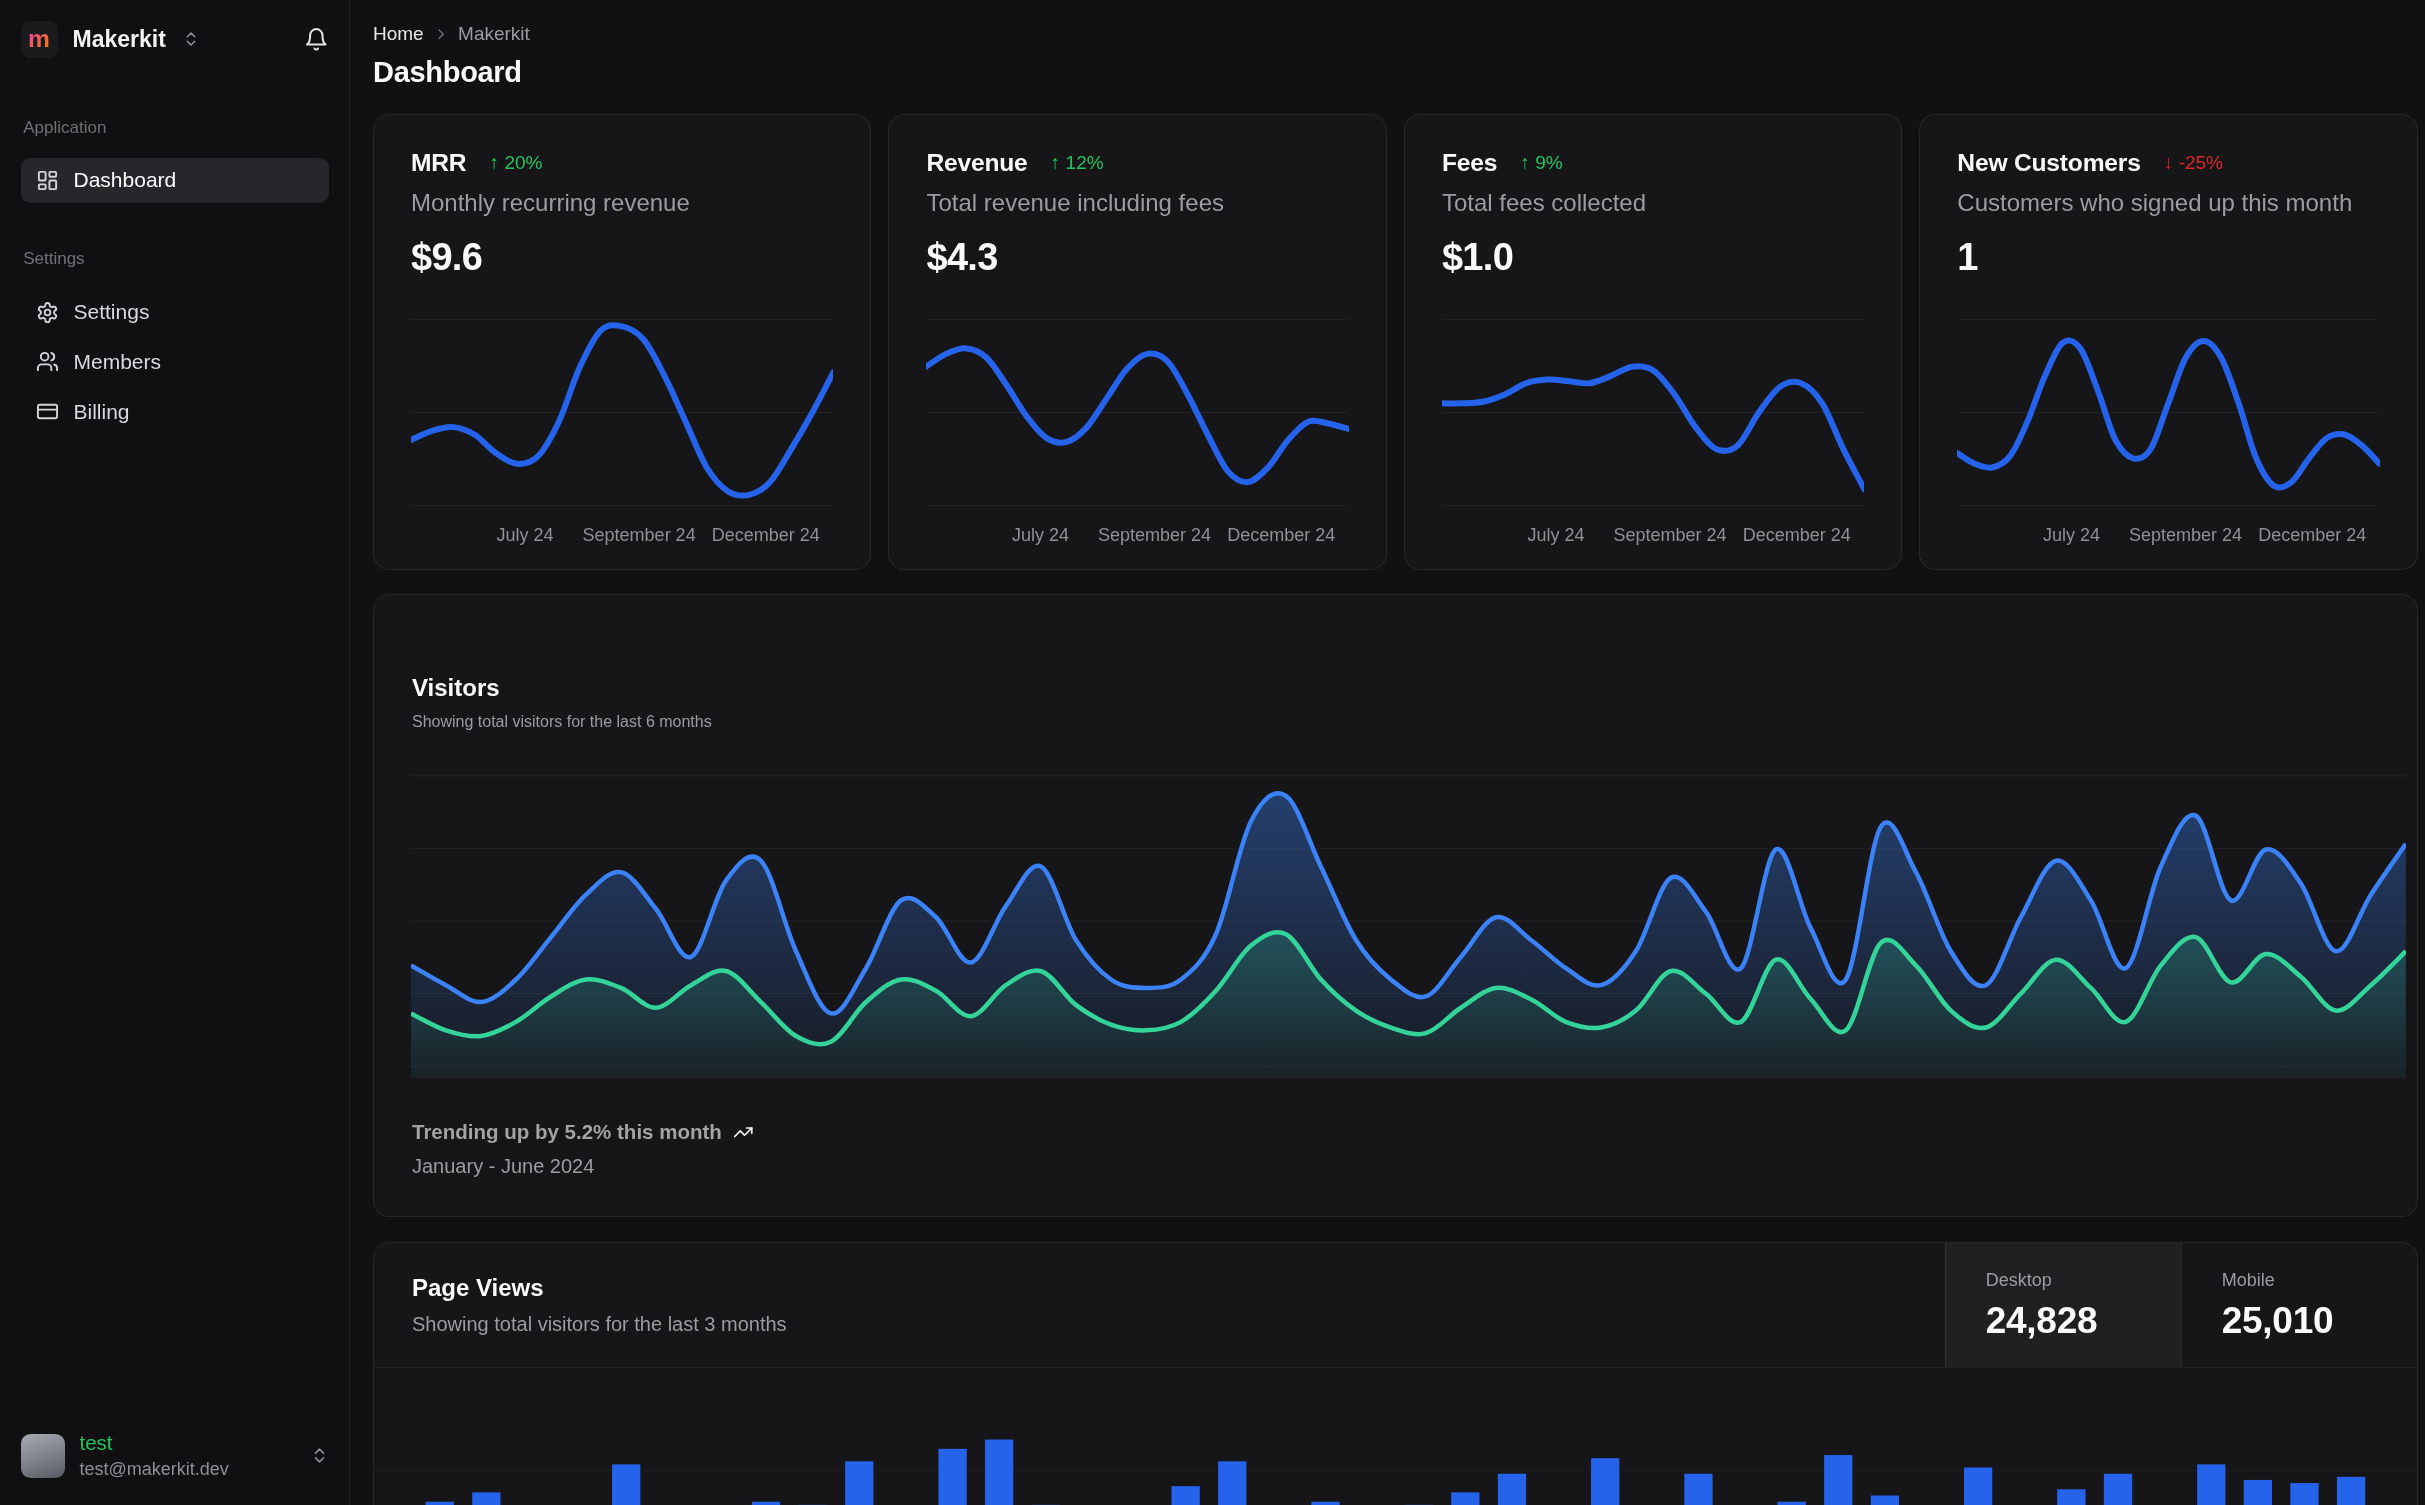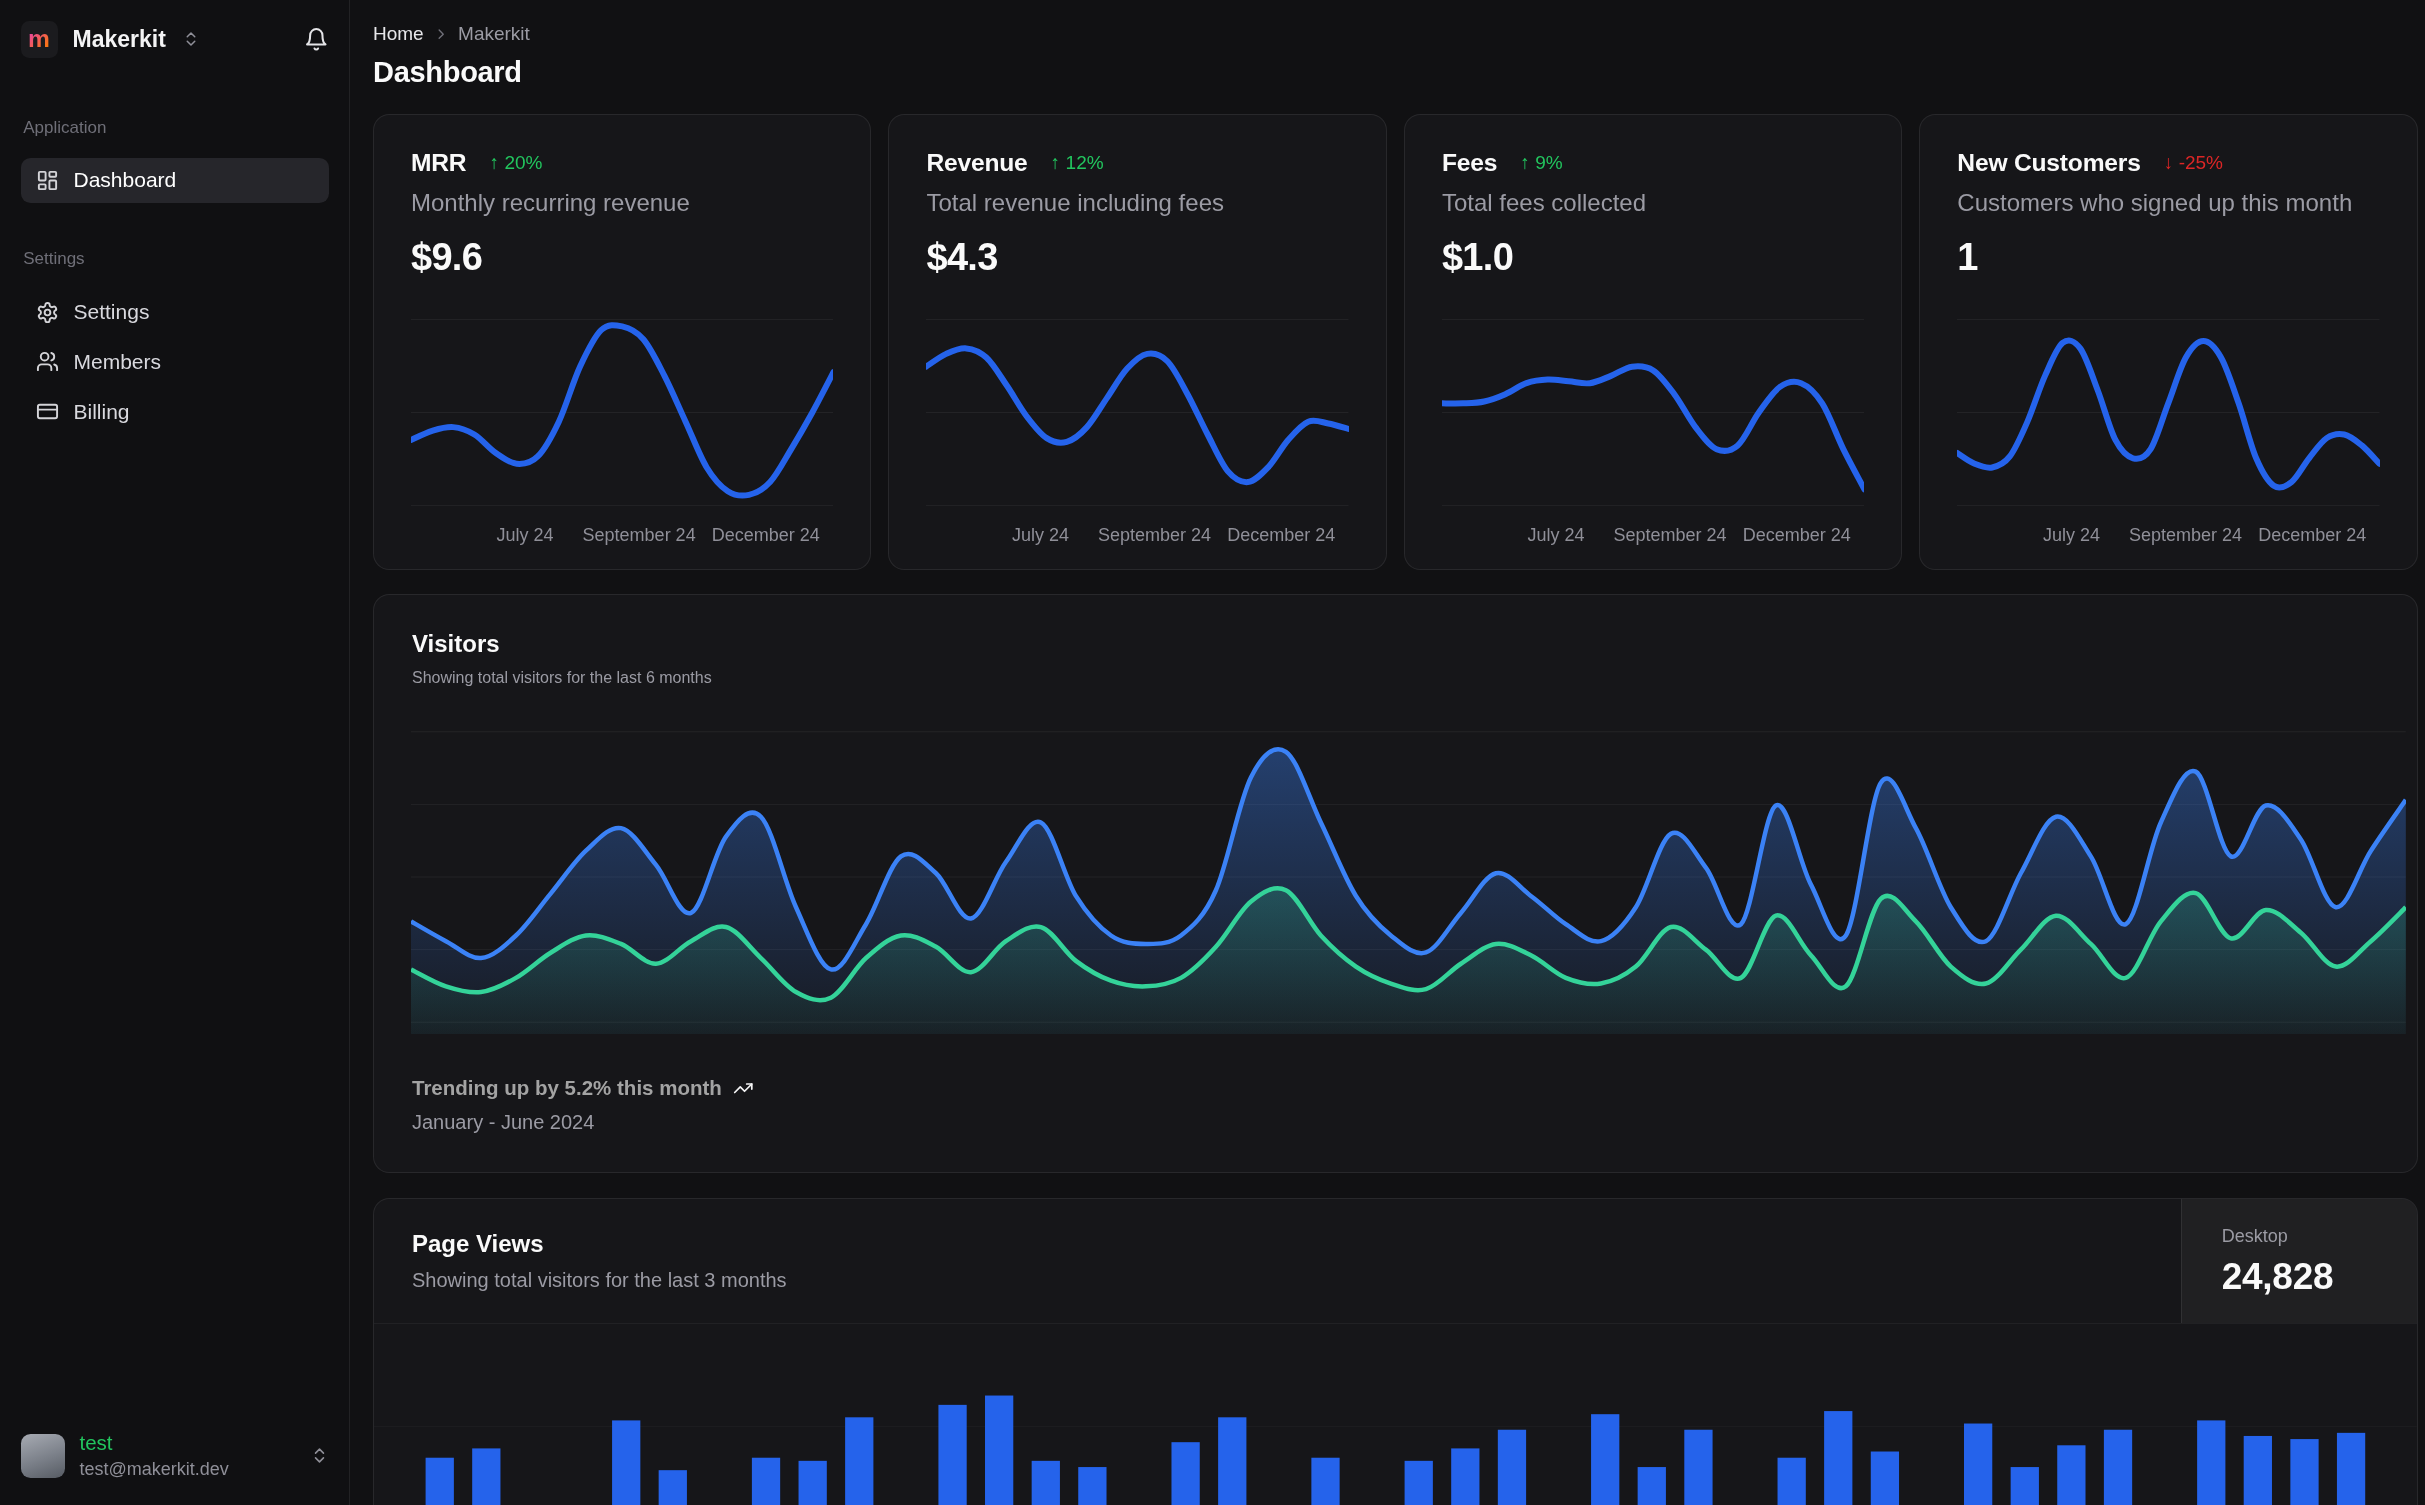--- a/index.html
+++ b/index.html
@@ -64,21 +64,21 @@
   .stat-badge.down{color:#dc2626;}
   .stat-desc{font-size:24px;color:#9b9ba4;margin-top:12.3px;}
   .stat-value{font-size:38px;font-weight:700;margin-top:19px;letter-spacing:-0.7px;}
   .spark-wrap{margin-top:auto;}
   .spark{width:100%;height:205px;}
   .ticks{position:relative;height:31px;margin-top:4.1px;}
   .ticks span{position:absolute;transform:translateX(-50%);font-size:18px;color:#8f8f98;white-space:nowrap;top:6.8px;}
   
   .visitors-card{margin-top:24.6px;padding:35px 0 38px;}
   .vc-header{padding:0 38px;}
-  .vc-title{font-size:24px;font-weight:700;}
+  .vc-title{font-size:24px;font-weight:700;margin-top:44px;}
   .vc-desc{font-size:16px;color:#9b9ba4;margin-top:11px;}
   #visitors-chart{width:calc(100% - 48px);height:314px;margin:33px 11px 0 37px;}
   .vc-footer{padding:0 38px;margin-top:42px;}
   .vc-trend{display:flex;align-items:center;gap:11px;font-size:20.5px;font-weight:600;color:#a3a3a3;}
   .vc-trend .ticon{display:flex;color:#f4f4f5;}
   .vc-period{font-size:20px;color:#9b9ba4;margin-top:11px;}
   
   .pv-card{margin-top:24.6px;height:438px;overflow:hidden;display:flex;flex-direction:column;}
   .pv-header{display:flex;align-items:stretch;border-bottom:0.7px solid rgba(255,255,255,.05);}
   .pv-head-left{padding:31px 38px;flex:1;}
@@ -331,20 +331,24 @@
     <div class="card pv-card">
       <div class="pv-header">
         <div class="pv-head-left">
           <div class="pv-title">Page Views</div>
           <div class="pv-desc">Showing total visitors for the last 3 months</div>
         </div>
         <div class="pv-toggles">
           <div class="pv-toggle active">
             <div class="t-label">Desktop</div>
             <div class="t-value">24,828</div>
+          </div>
+          <div class="pv-toggle">
+            <div class="t-label">Mobile</div>
+            <div class="t-value">25,010</div>
           </div>
         </div>
       </div>
       <svg id="pv-chart" viewBox="0 0 2890 500" preserveAspectRatio="none">
           <line x1="0" y1="165" x2="2890" y2="165" stroke="rgba(255,255,255,0.05)" stroke-width="1"></line>
           <rect x="73.0" y="215" width="40" height="285" fill="#2563eb"></rect>
           <rect x="138.9" y="200" width="40" height="300" fill="#2563eb"></rect>
           <rect x="336.8" y="155" width="40" height="345" fill="#2563eb"></rect>
           <rect x="402.7" y="235" width="40" height="265" fill="#2563eb"></rect>
           <rect x="534.6" y="215" width="40" height="285" fill="#2563eb"></rect>

